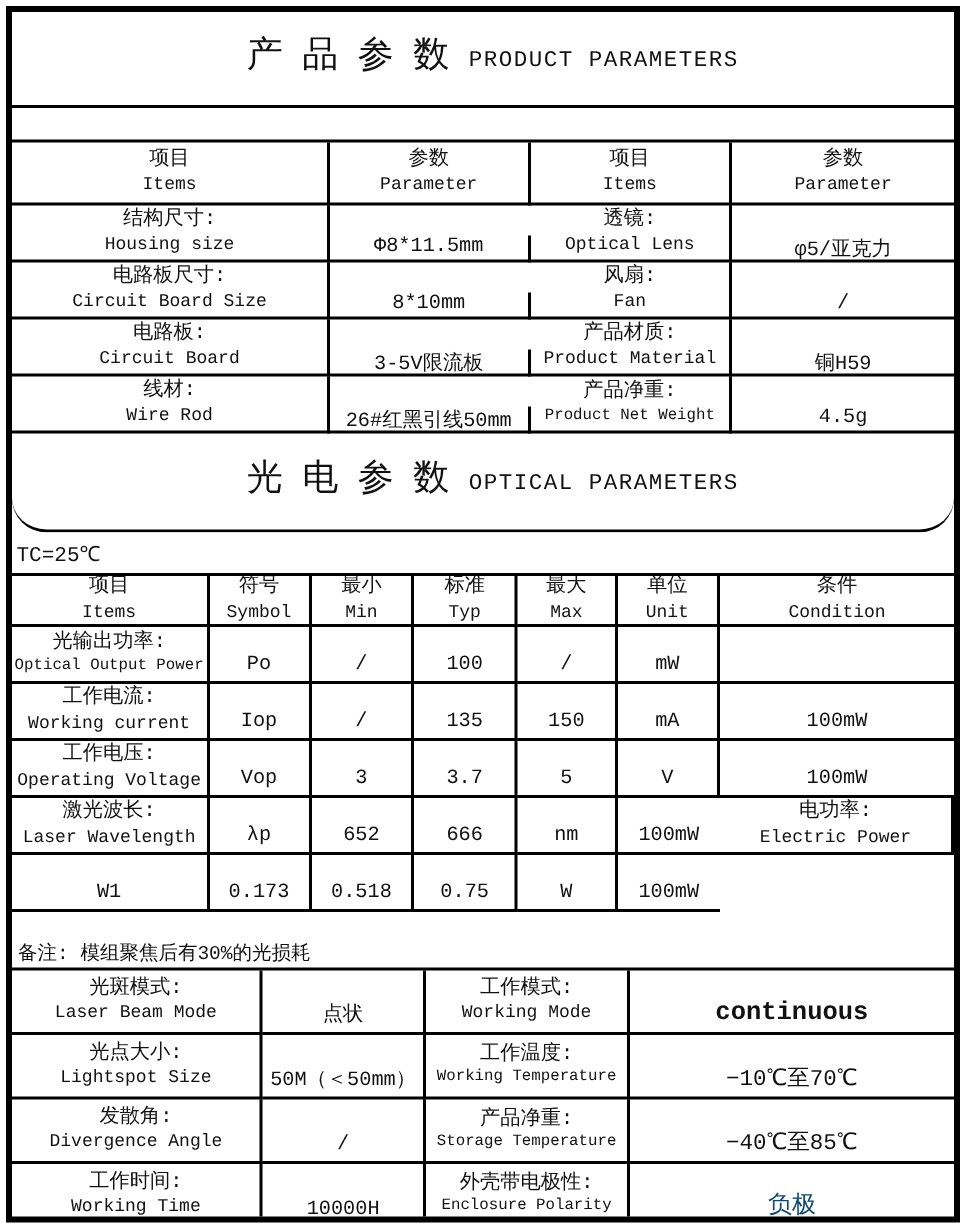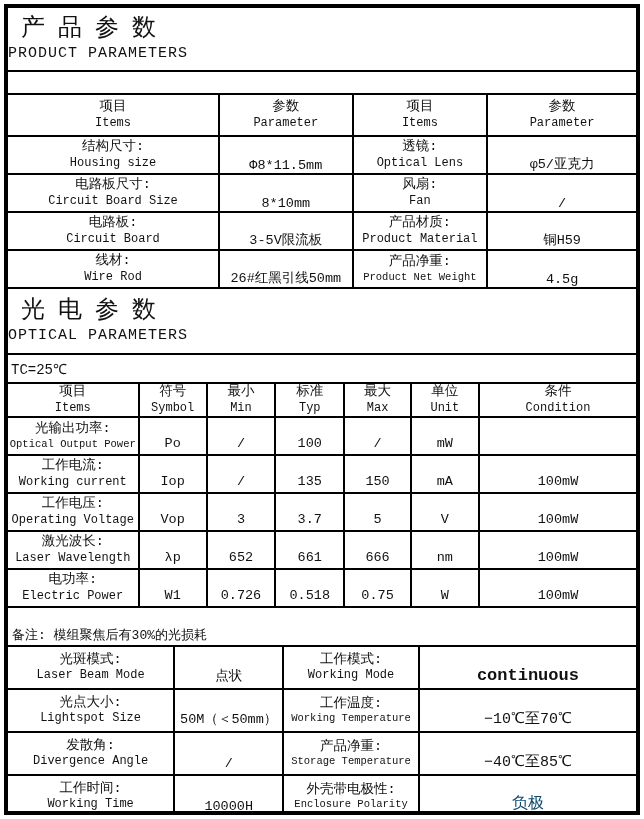--- a/index.html
+++ b/index.html
@@ -1,34 +1,34 @@
 <!DOCTYPE html>
 <html><head>
 <meta charset="utf-8">
 <style>
   html,body{margin:0;padding:0;background:#fff;}
   body{width:644px;height:819px;position:relative;font-family:"Liberation Mono","DejaVu Sans Mono",monospace;color:#111;}
   .page{position:absolute;left:4px;top:4px;right:4px;bottom:4px;border:4px solid #000;background:#fff;overflow:hidden;}
-  .titleblock{height:62px;display:flex;flex-direction:column;align-items:flex-start;justify-content:center;border-bottom:2px solid #000;}
-  .tb2{height:64px;}
+  .titleblock{height:62px;display:flex;flex-direction:row;align-items:center;justify-content:center;border-bottom:2px solid #000;}
+  .tb2{height:64px;border-radius:23px;}
   .bigcn{font-size:24px;letter-spacing:13px;text-indent:13px;line-height:1.1;}
   .bigen{font-size:15px;letter-spacing:1px;margin-top:3px;}
   .gaprow{height:21px;border-bottom:2px solid #000;}
   .tcrow{height:27px;border-bottom:2px solid #000;display:flex;align-items:center;padding-left:3px;font-size:14px;}
   .remarkrow{height:36px;border-bottom:2px solid #000;display:flex;align-items:flex-end;padding:0 0 1px 4px;font-size:13px;}
   .t{display:grid;width:100%;}
   .t1{grid-template-columns:208fr 131fr 132fr 145fr;grid-template-rows:42px repeat(4,38px);}
   .t2{grid-template-columns:129fr 67fr 67fr 68fr 65fr 67fr 153fr;grid-template-rows:34px repeat(5,38px);}
   .t3{grid-template-columns:164fr 107fr 133fr 212fr;grid-template-rows:repeat(4,43px);}
   .cell{border-right:2px solid #000;border-bottom:2px solid #000;display:flex;flex-direction:column;align-items:center;justify-content:center;overflow:hidden;min-width:0;}
   .lc{border-right:none;}
   .lab .cn{font-size:13.5px;line-height:1.3;white-space:nowrap;}
   .lab .en{font-size:12px;line-height:1.3;white-space:nowrap;}
   .lab .sm{font-size:10.5px;}
-  .vmid{justify-content:flex-end;}
+  .vmid{justify-content:flex-start;margin-top:20px;}
   .vbot{justify-content:flex-end;padding-bottom:3px;}
   .v{font-size:13.5px;white-space:nowrap;}
   .lgv{font-size:17px;font-weight:bold;}
   .mdv{font-size:15px;}
   .red{color:#0c4a6e;font-size:16px;}
 </style>
 </head>
 <body>
 
 <div class="page">
@@ -231,41 +231,38 @@
         <span class="cn">激光波长:</span>
         <span class="en">Laser Wavelength</span>
       </div>
     <div class="cell vbot">
         <span class="v">λp</span>
       </div>
     <div class="cell vbot">
         <span class="v">652</span>
       </div>
     <div class="cell vbot">
-        <span class="v">661</span>
-      </div>
-    <div class="cell vbot">
         <span class="v">666</span>
       </div>
     <div class="cell vbot">
         <span class="v">nm</span>
       </div>
     <div class="cell vbot lc">
         <span class="v">100mW</span>
       </div>
 
     <div class="cell lab">
         <span class="cn">电功率:</span>
         <span class="en">Electric Power</span>
       </div>
     <div class="cell vbot">
         <span class="v">W1</span>
       </div>
     <div class="cell vbot">
-        <span class="v">0.726</span>
+        <span class="v">0.173</span>
       </div>
     <div class="cell vbot">
         <span class="v">0.518</span>
       </div>
     <div class="cell vbot">
         <span class="v">0.75</span>
       </div>
     <div class="cell vbot">
         <span class="v">W</span>
       </div>

